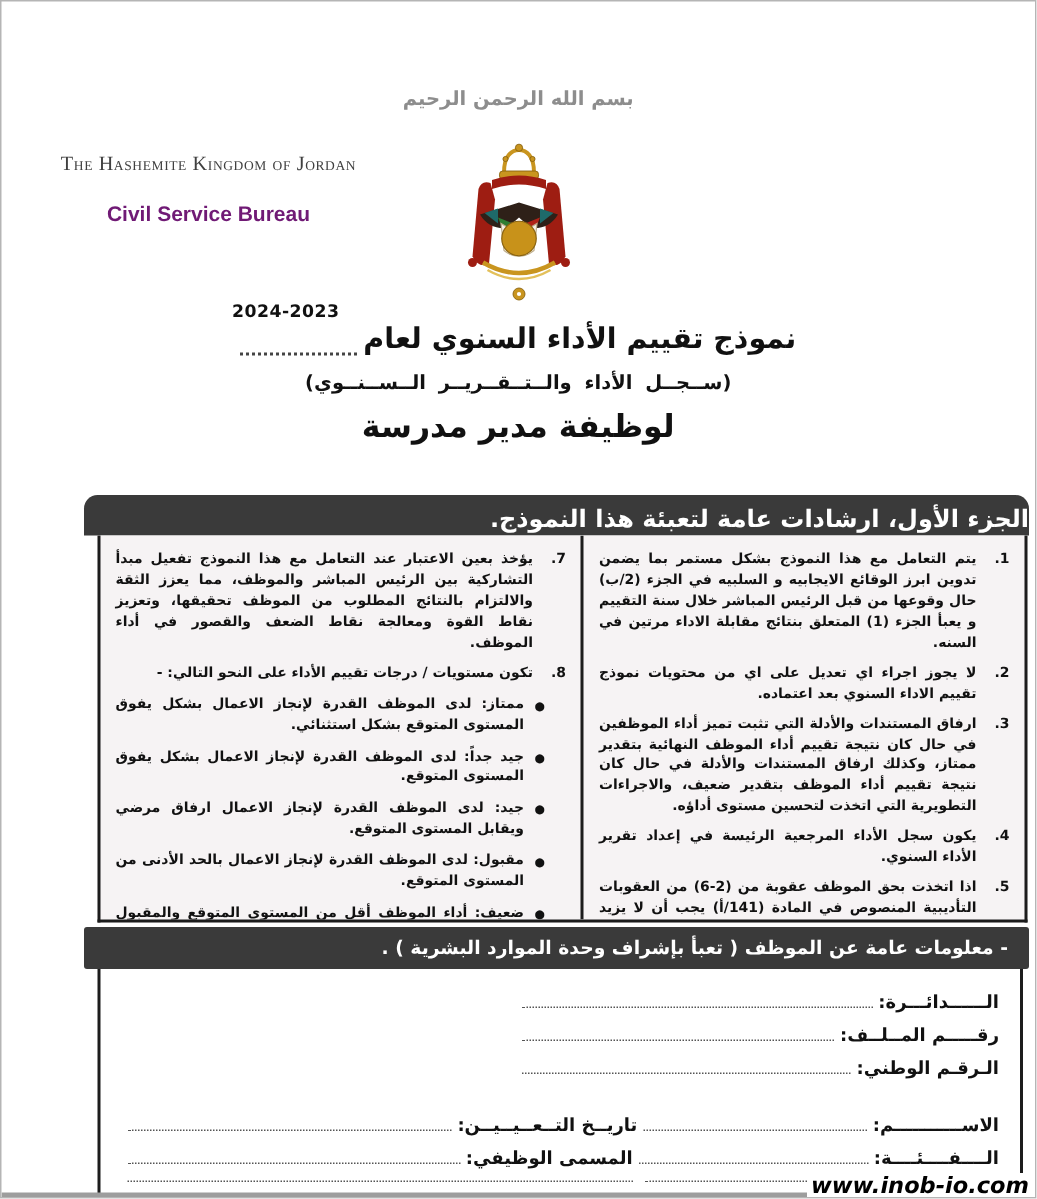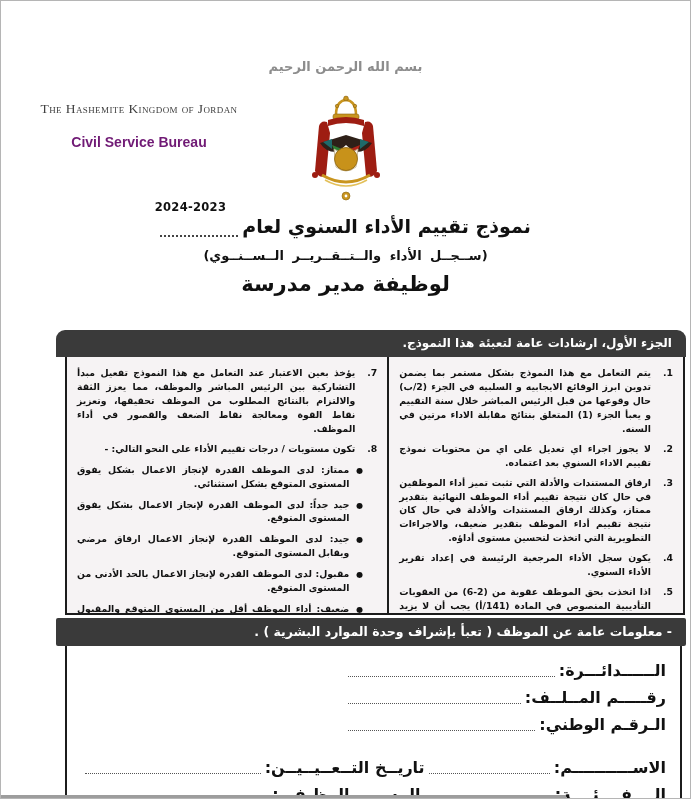--- a/index.html
+++ b/index.html
@@ -25,21 +25,21 @@
   .t1{display:inline-flex;align-items:flex-end;font-size:19px;font-weight:bold;}
   .year-dots{position:relative;display:inline-block;width:78px;height:1.05em;
     border-bottom:2px dotted #444;margin-right:4px;}
   .year{position:absolute;top:-15px;right:12px;font-size:11.5px;font-weight:bold;
     white-space:nowrap;letter-spacing:.3px;}
   .t2{font-size:13px;font-weight:bold;margin-top:11px;word-spacing:4px;}
   .t3{font-size:21px;font-weight:bold;margin-top:9px;letter-spacing:1px;}
   
   .bar{position:absolute;left:55px;right:4px;background:#3a3a3a;color:#fff;
     direction:rtl;text-align:right;font-weight:bold;box-sizing:border-box;}
-  .bar1{top:329px;height:27px;border-radius:9px 9px 0 0;padding:6px 14px 0;font-size:12px;}
+  .bar1{top:329px;height:27px;border-radius:9px 9px 0 0;padding:6px 0 0;font-size:16px;}
   .bar2{top:617px;height:28px;border-radius:2px;padding:6px 14px 0;font-size:12.5px;}
   
   .instr{position:absolute;top:356px;left:64px;right:5px;height:258px;
     background:#f6f3f4;border:2px solid #1c1c1c;border-top:none;
     display:flex;direction:rtl;box-sizing:border-box;overflow:hidden;}
   .col{box-sizing:border-box;padding:9px 10px;direction:rtl;}
   .col-right{width:48%;border-left:2px solid #1c1c1c;}
   .col-left{width:52%;}
   .item{display:flex;gap:7px;margin-bottom:6px;font-size:9.3px;line-height:1.5;
     font-weight:bold;}
@@ -47,21 +47,21 @@
   .txt{flex:1;text-align:justify;}
   .bullet-item{display:flex;gap:7px;margin:7px 14px 0 0;font-size:9.3px;
     line-height:1.5;font-weight:bold;}
   .dot{flex:0 0 auto;font-size:8px;padding-top:2px;}
   
   .info{position:absolute;top:645px;left:64px;right:8px;height:152px;
     background:#fff;border:2px solid #1c1c1c;border-top:none;border-bottom:none;
     box-sizing:border-box;padding:15px 14px 0;direction:rtl;}
   .frow{display:flex;align-items:flex-end;margin-bottom:8px;direction:rtl;}
   .frow.single{width:55%;}
-  .flabel{font-size:16px;font-weight:bold;white-space:nowrap;flex:0 0 auto;}
+  .flabel{font-size:12px;font-weight:bold;white-space:nowrap;flex:0 0 auto;}
   .leader{flex:1;border-bottom:1.6px dotted #555;height:0;margin:0 4px 3px;}
   .leader.wide{flex:1.45;}
   .gap{height:16px;}
   .cutrow{margin-top:6px;}
   
   .watermark{position:absolute;right:1px;bottom:0;font-family:"DejaVu Sans",sans-serif;
     font-weight:bold;font-style:italic;font-size:15px;color:#000;background:#fff;
     padding:0 3px;line-height:1.1;}
   .bottom-edge{position:absolute;left:0;bottom:0;width:565px;height:3px;background:#9d9d9d;}
 </style>
@@ -208,14 +208,15 @@
       <span class="flabel">المسمى الوظيفي:</span>
       <span class="leader wide"></span>
     </div>
     <div class="frow cutrow">
       <span class="leader"></span>
       <span class="leader wide"></span>
     </div>
   </div>
 
   <div class="bottom-edge"></div>
+  <div class="watermark">www.inob-io.com</div>
 
 </div>
 
 </body></html>

